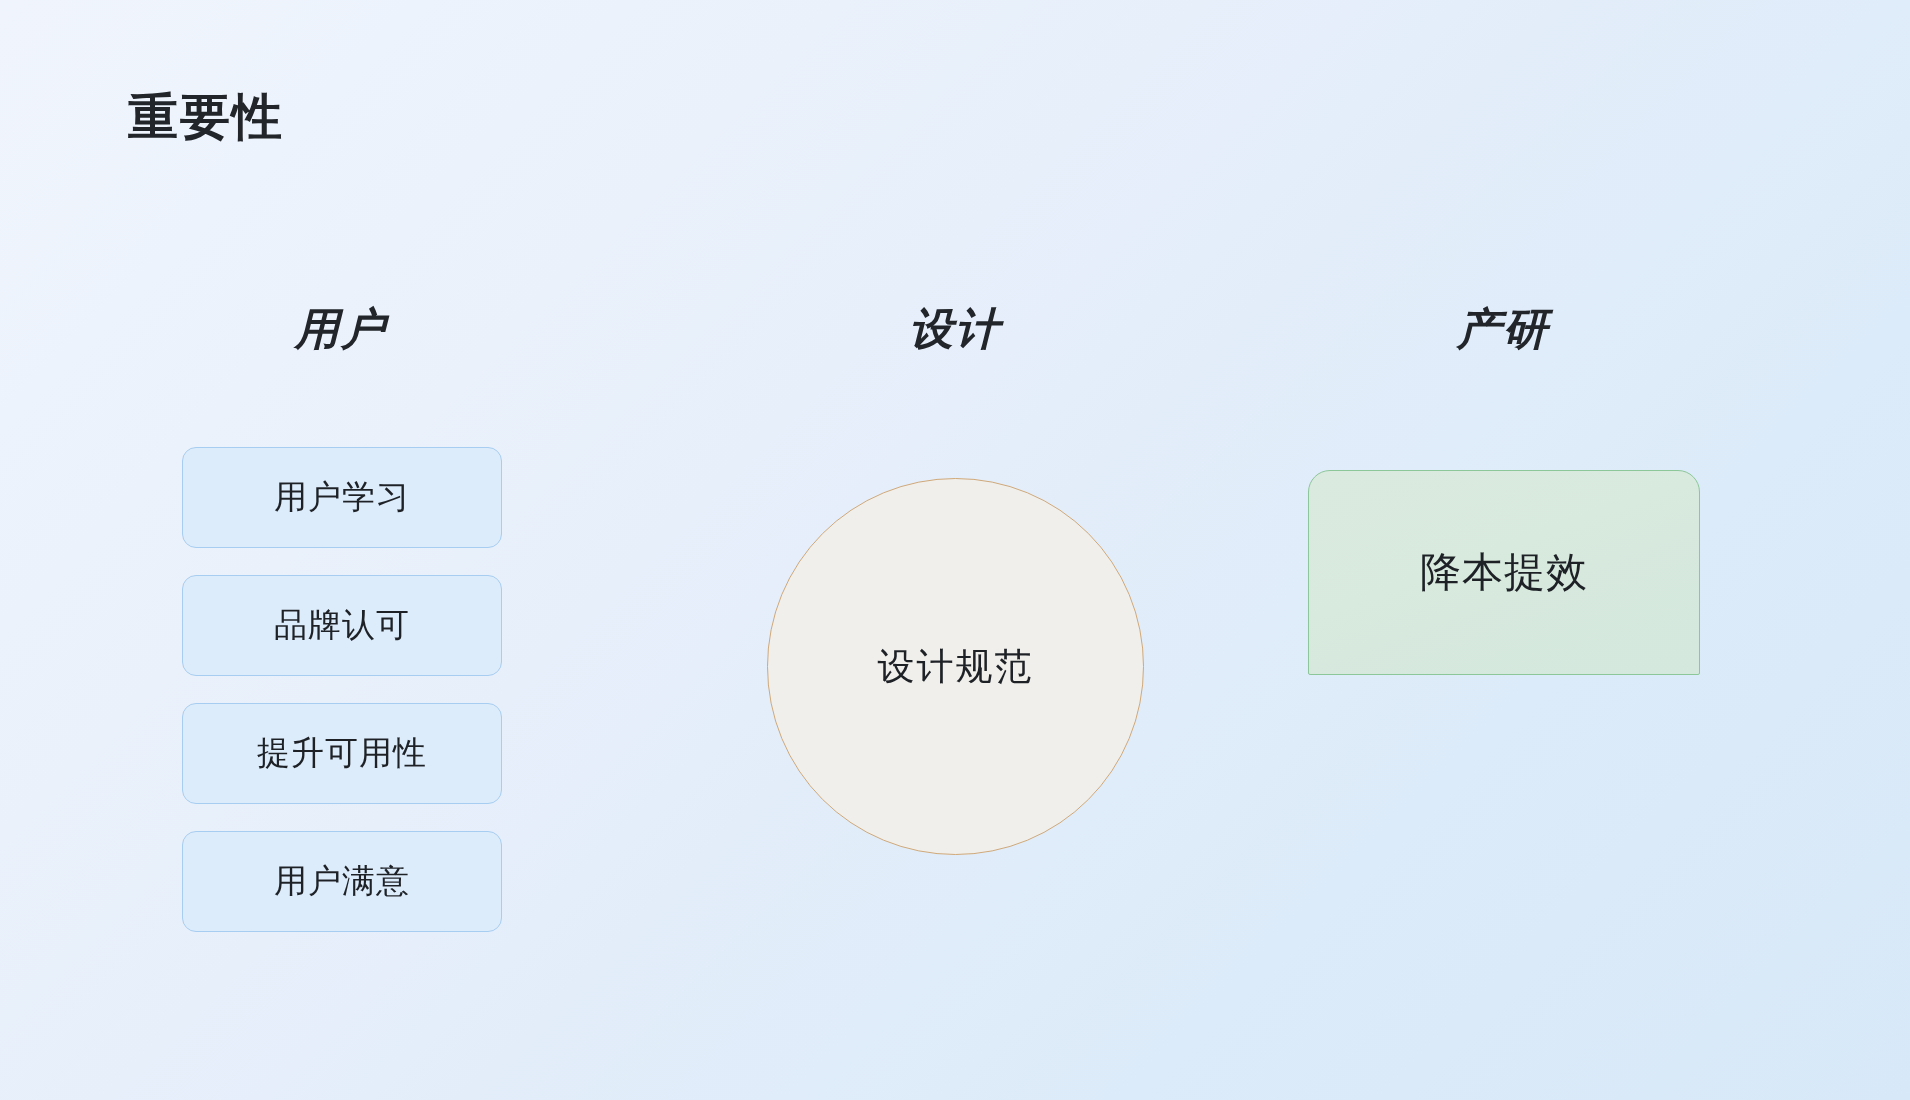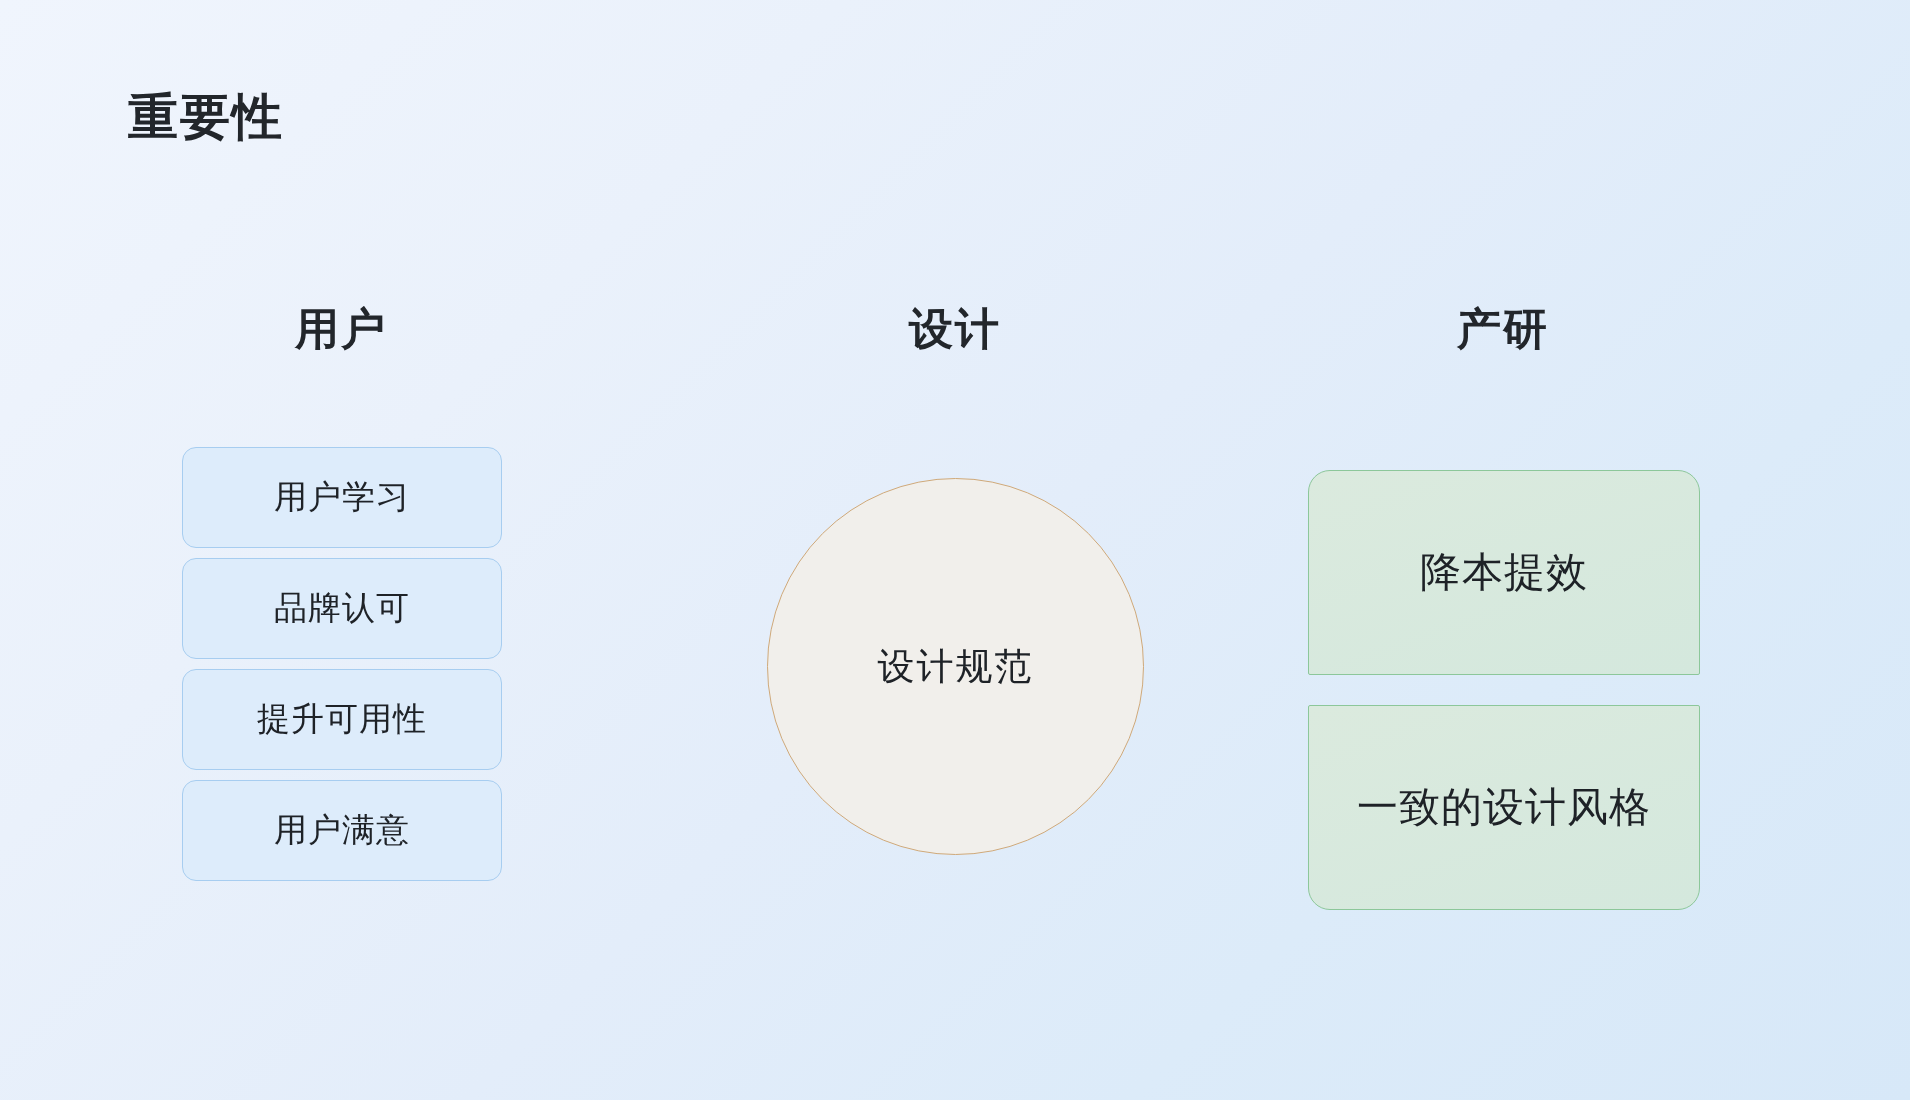--- a/index.html
+++ b/index.html
@@ -47,34 +47,35 @@
   .col-header {
     position: absolute;
     top: 300px;
     font-size: 44px;
     font-weight: bold;
     color: #22262b;
     letter-spacing: 2px;
     text-align: center;
     white-space: nowrap;
     transform: translateX(-50%);
+    font-style: italic;
   }
   .col-header.users   { left: 341px; }
   .col-header.design  { left: 955px; }
   .col-header.rnd     { left: 1503px; }
 
   
   .pill-column {
     position: absolute;
     left: 182px;
     top: 447px;
     width: 320px;
     display: flex;
     flex-direction: column;
-    gap: 10px;
+    gap: 27px;
   }
   .pill {
     box-sizing: border-box;
     width: 320px;
     height: 101px;
     border: 1.6px solid #a7cdf0;
     border-radius: 14px;
     background: #ddecfb;
     display: flex;
     align-items: center;
@@ -149,16 +150,15 @@
     <div class="pill">用户学习</div>
     <div class="pill">品牌认可</div>
     <div class="pill">提升可用性</div>
     <div class="pill">用户满意</div>
   </div>
 
   <div class="circle">设计规范</div>
 
   <div class="green-column">
     <div class="green-card top-rounded">降本提效</div>
-    <div class="green-card bottom-rounded">一致的设计风格</div>
   </div>
 
 </div>
 
 </body></html>

